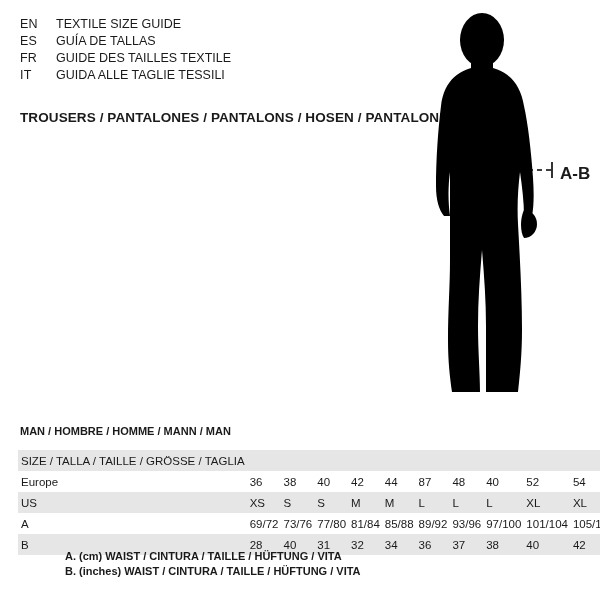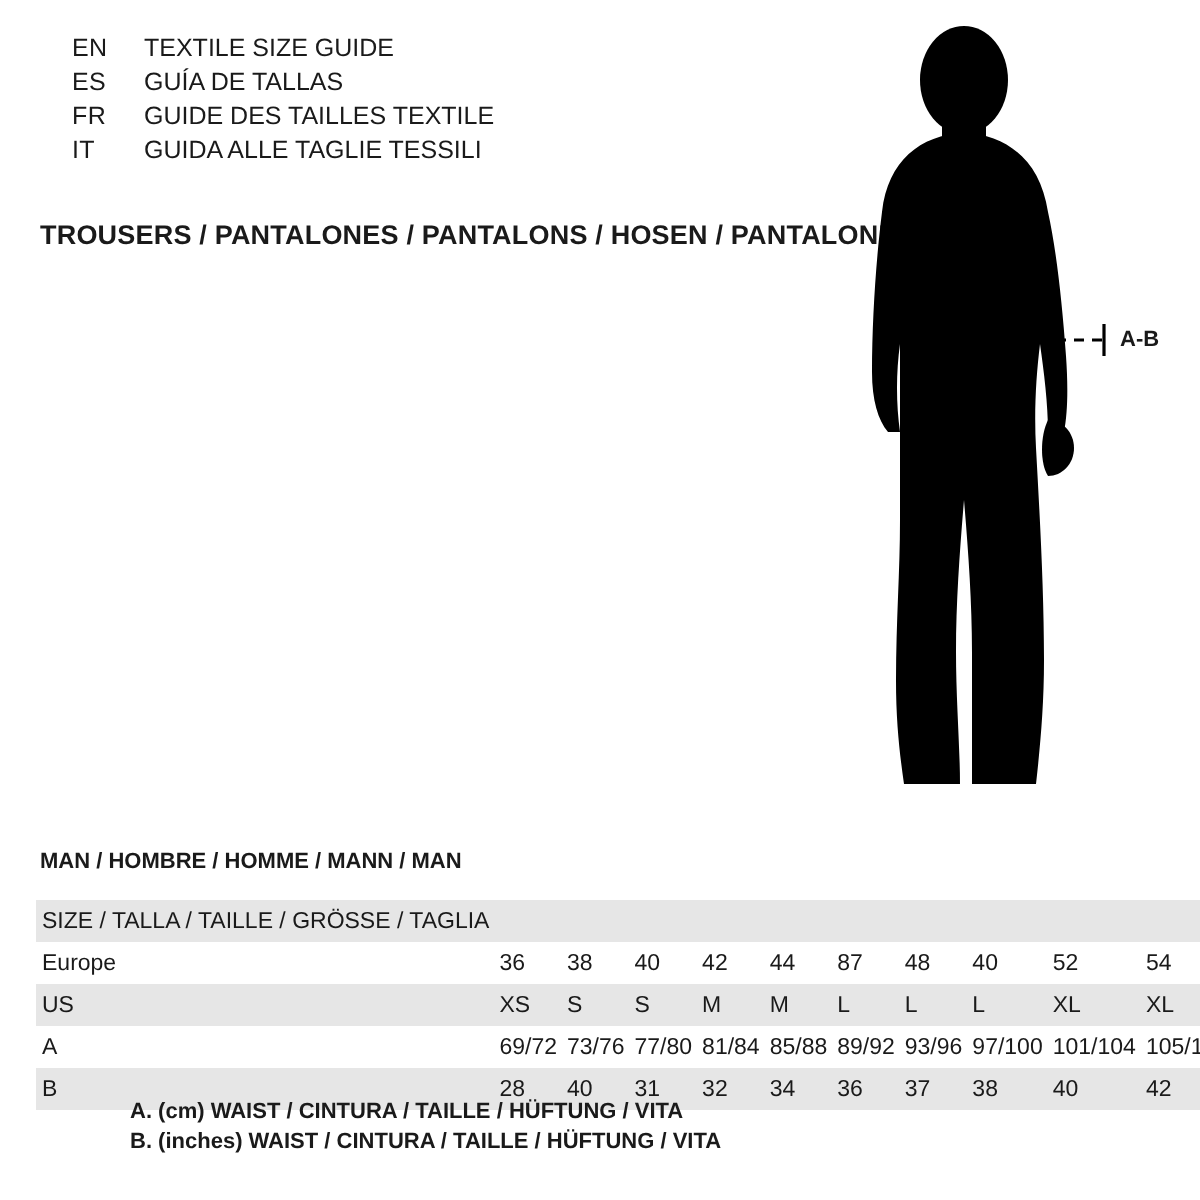--- a/index.html
+++ b/index.html
@@ -17,21 +17,21 @@
   }
   .page {
     position: relative;
     width: 600px;
     height: 600px;
   }
 
   
   .lang-block {
     position: absolute;
-    left: 36px;
+    left: 20px;
     top: 16px;
     width: 330px;
   }
   .lang-row {
     display: flex;
     align-items: baseline;
     height: 17px;
     line-height: 17px;
     font-size: 12.5px;
   }
@@ -62,21 +62,21 @@
     width: 200px;
     height: 400px;
   }
   .figure-svg {
     display: block;
   }
   .ab-label {
     position: absolute;
     left: 160px;
     top: 154px;
-    font-size: 11px;
+    font-size: 17px;
     font-weight: bold;
   }
 
   
   .table-title {
     position: absolute;
     left: 20px;
     top: 425px;
     font-size: 11px;
     font-weight: bold;

